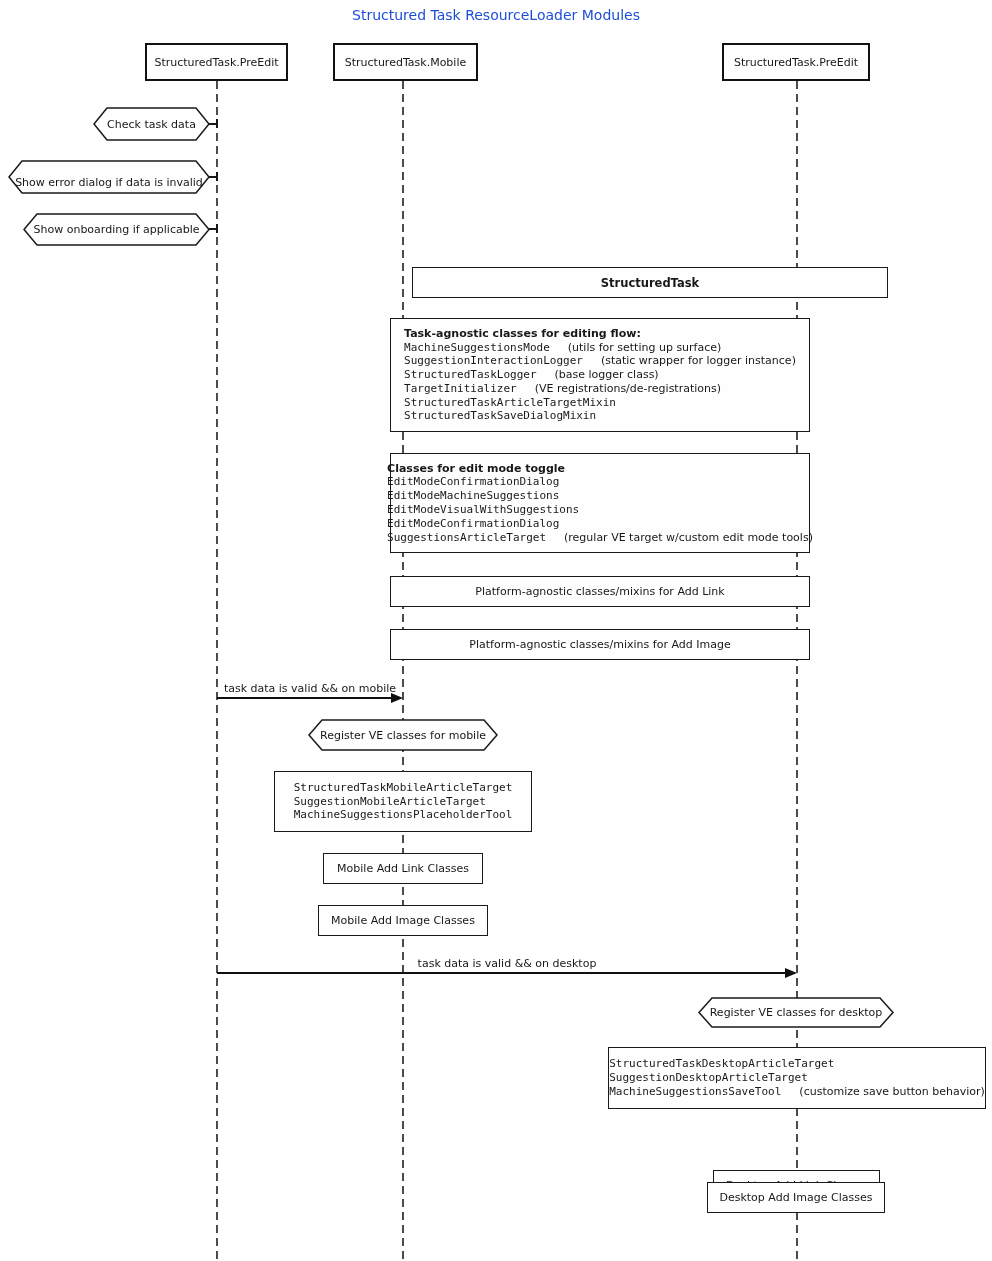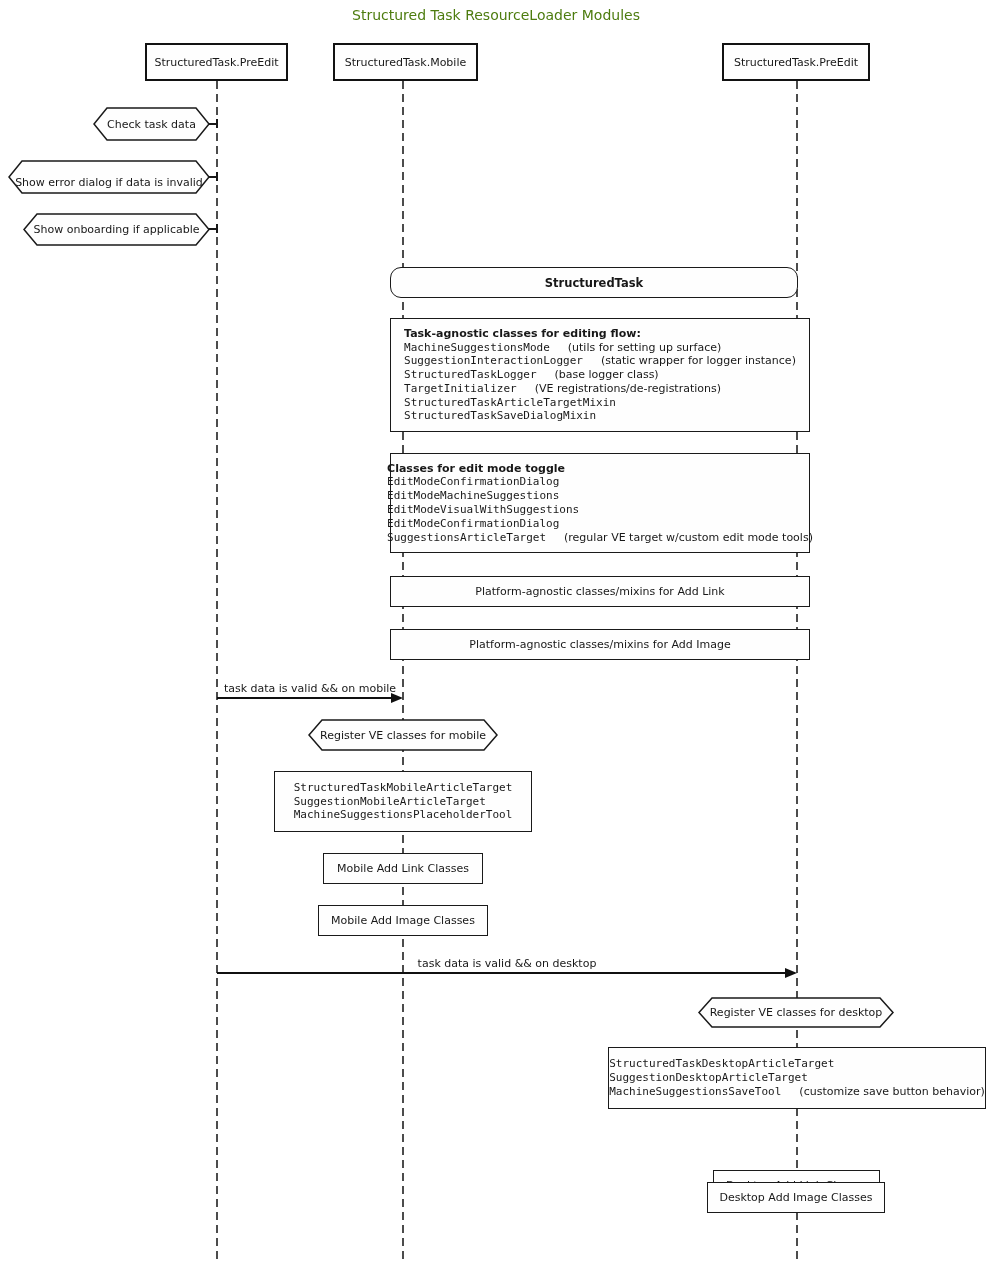--- a/index.html
+++ b/index.html
@@ -2,21 +2,21 @@
 <html><head>
 <meta charset="utf-8">
 <style>
   * { margin:0; padding:0; box-sizing:border-box; }
   html,body { background:#ffffff; }
   body { width:992px; height:1261px; position:relative; overflow:hidden;
          font-family:"DejaVu Sans", sans-serif; color:#181818; }
   .diagram { position:absolute; inset:0; }
 
   .title { position:absolute; left:0; top:7px; width:992px; text-align:center;
-           font-size:14px; color:#4d7c0f; }
+           font-size:14px; color:#1d4ed8; }
 
   .lifeline { position:absolute; top:81px; height:1178px; width:2px;
               background:repeating-linear-gradient(to bottom,#4c4c4c 0 8px,transparent 8px 13px);
               z-index:0; }
 
   .participant { position:absolute; height:38px; background:#fefefe;
                  border:2.5px solid #121212; display:flex; align-items:center; justify-content:center;
                  font-size:11px; z-index:2; }
 
   .note { position:absolute; background:#fefefe; border:1.5px solid #1a1a1a; z-index:2;
@@ -83,21 +83,21 @@
 
   <div class="tick-h" style="left:207px;top:228px;width:11px;"></div>
   <div class="tick-v" style="left:216px;top:224px;height:9px;"></div>
   <div class="hex" style="left:23px;top:213px;width:187px;height:33px;">
     <svg width="187" height="33">
       <polygon points="14,1 173,1 186,16.5 173,32 14,32 1,16.5" fill="#fefefe" stroke="#1a1a1a" stroke-width="1.5"></polygon>
     </svg>
     <span class="hex-label">Show onboarding if applicable</span>
   </div>
 
-  <div class="note center" style="left:390px;top:267px;width:408px;height:31px;border-radius:11px;">
+  <div class="note center" style="left:412px;top:267px;width:476px;height:31px;">
     <span class="bold-note">StructuredTask</span>
   </div>
 
   <div class="note" style="left:390px;top:318px;width:420px;height:114px;">
     <div class="block">
       <div class="heading">Task-agnostic classes for editing flow:</div>
       <div><span class="code">MachineSuggestionsMode</span><span class="desc">(utils for setting up surface)</span></div>
       <div><span class="code">SuggestionInteractionLogger</span><span class="desc">(static wrapper for logger instance)</span></div>
       <div><span class="code">StructuredTaskLogger</span><span class="desc">(base logger class)</span></div>
       <div><span class="code">TargetInitializer</span><span class="desc">(VE registrations/de-registrations)</span></div>

